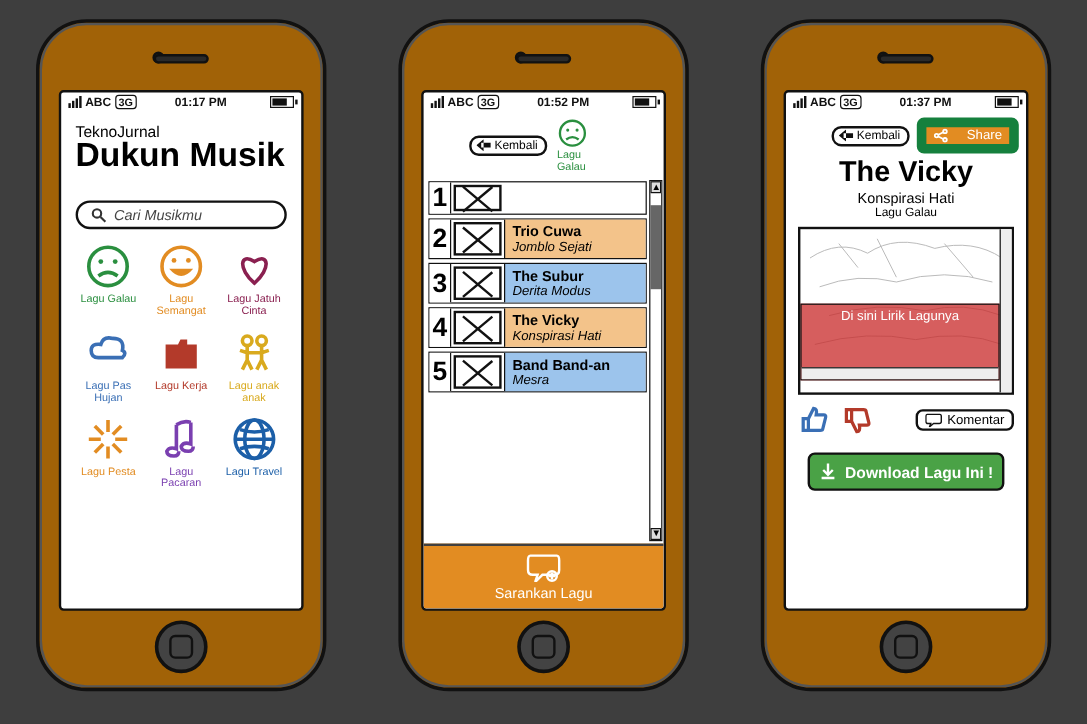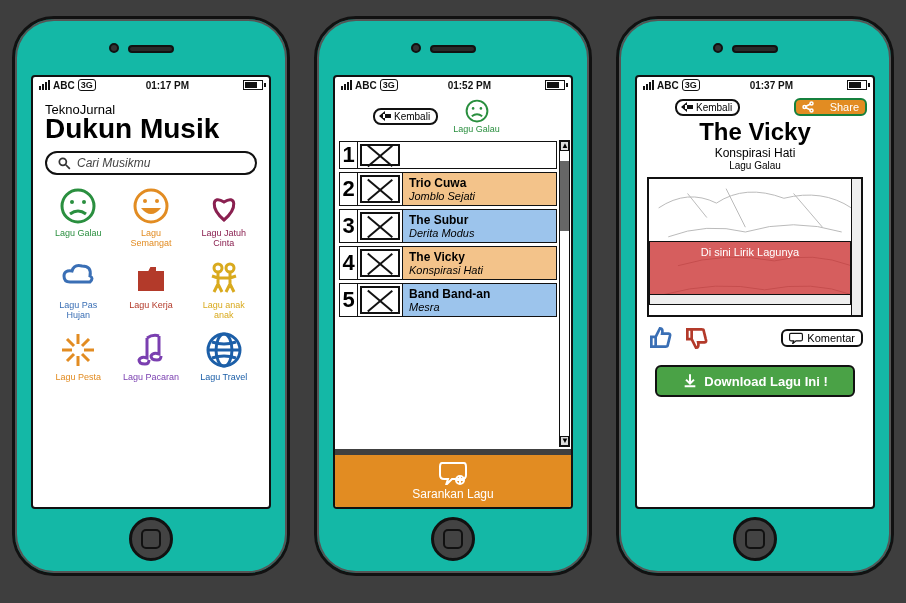--- a/index.html
+++ b/index.html
@@ -11,23 +11,23 @@
     overflow: hidden;
     position: relative;
   }
   .stage {
     display: flex;
     justify-content: space-around;
     align-items: flex-start;
     padding-top: 16px;
   }
   .phone {
-    width: 278px;
+    width: 242px;
     height: 560px;
-    background: #14b8a6;
+    background: #a16207;
     border: 3px solid #111;
     border-radius: 42px;
     position: relative;
     box-shadow: inset 0 0 0 2px #555;
   }
   .phone .speaker {
     position: absolute;
     top: 26px;
     left: 50%;
     transform: translateX(-50%);
@@ -107,21 +107,21 @@
   .batt:after { content:""; position:absolute; right:-4px; top:2px; width:2px; height:4px; background:#111; }
   .batt:before { content:""; position:absolute; left:1px; top:1px; bottom:1px; width:12px; background:#111; }
   .statusbar .right { display: flex; align-items: center; }
   .three-g { border:1.5px solid #111; border-radius:3px; padding:0 2px; font-size:9px; }
 
   
   .s1-body { padding: 8px 12px; flex: 1; overflow: hidden; }
   .s1-subtitle { font-size: 13px; }
   .s1-title { font-size: 28px; font-weight: bold; line-height: 1; margin-top: -2px; }
   .searchbox {
-    margin-top: 8px;
+    margin-top: 24px;
     border: 2px solid #111;
     border-radius: 16px;
     padding: 3px 10px;
     display: flex;
     align-items: center;
     gap: 6px;
     font-size: 12px;
     color: #444;
     font-style: italic;
   }
@@ -253,36 +253,36 @@
     text-align: center;
     line-height: 8px;
   }
   .scrolltrack .arr.up { top: 0; }
   .scrolltrack .arr.dn { bottom: 0; }
   .s2-footer {
     background: #e28c22;
     color: #fff;
     text-align: center;
     padding: 6px;
-    border-top: 6px solid #404040;
+    border-top: 2px solid #404040;
   }
   .s2-footer .flabel { font-size: 12px; }
   .s2-footer svg { display: block; margin: 0 auto 2px; }
 
   
   .s3-top {
     display: flex;
     align-items: center;
     justify-content: space-between;
     padding: 4px 6px;
   }
   .share-btn {
     background: #e28c22;
     color: #fff;
-    border: 2px solid #15803d;
+    border: 8px solid #15803d;
     border-radius: 6px;
     padding: 1px 6px;
     font-size: 11px;
     display: inline-flex;
     align-items: flex-start;
     gap: 16px;
     cursor: pointer;
   }
   .s3-head { text-align: center; margin-top: -2px; }
   .s3-head .big { font-size: 24px; font-weight: bold; }

